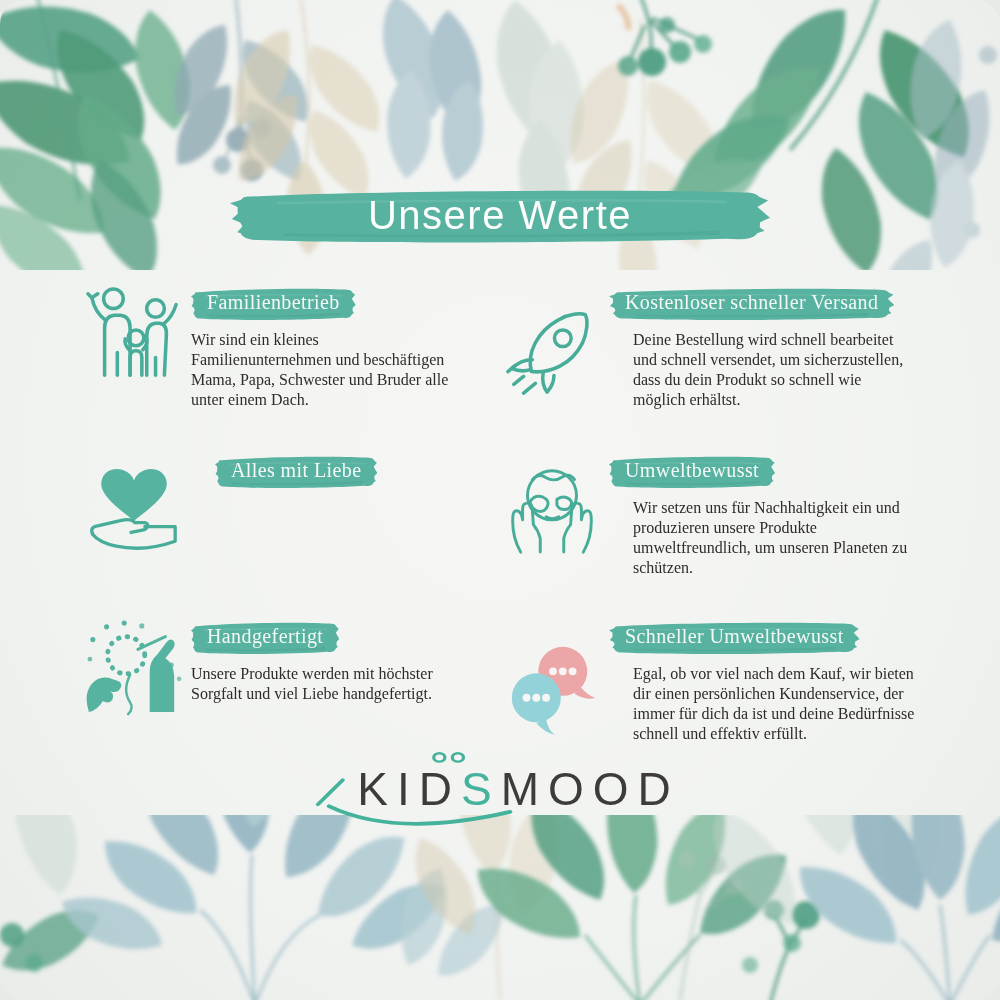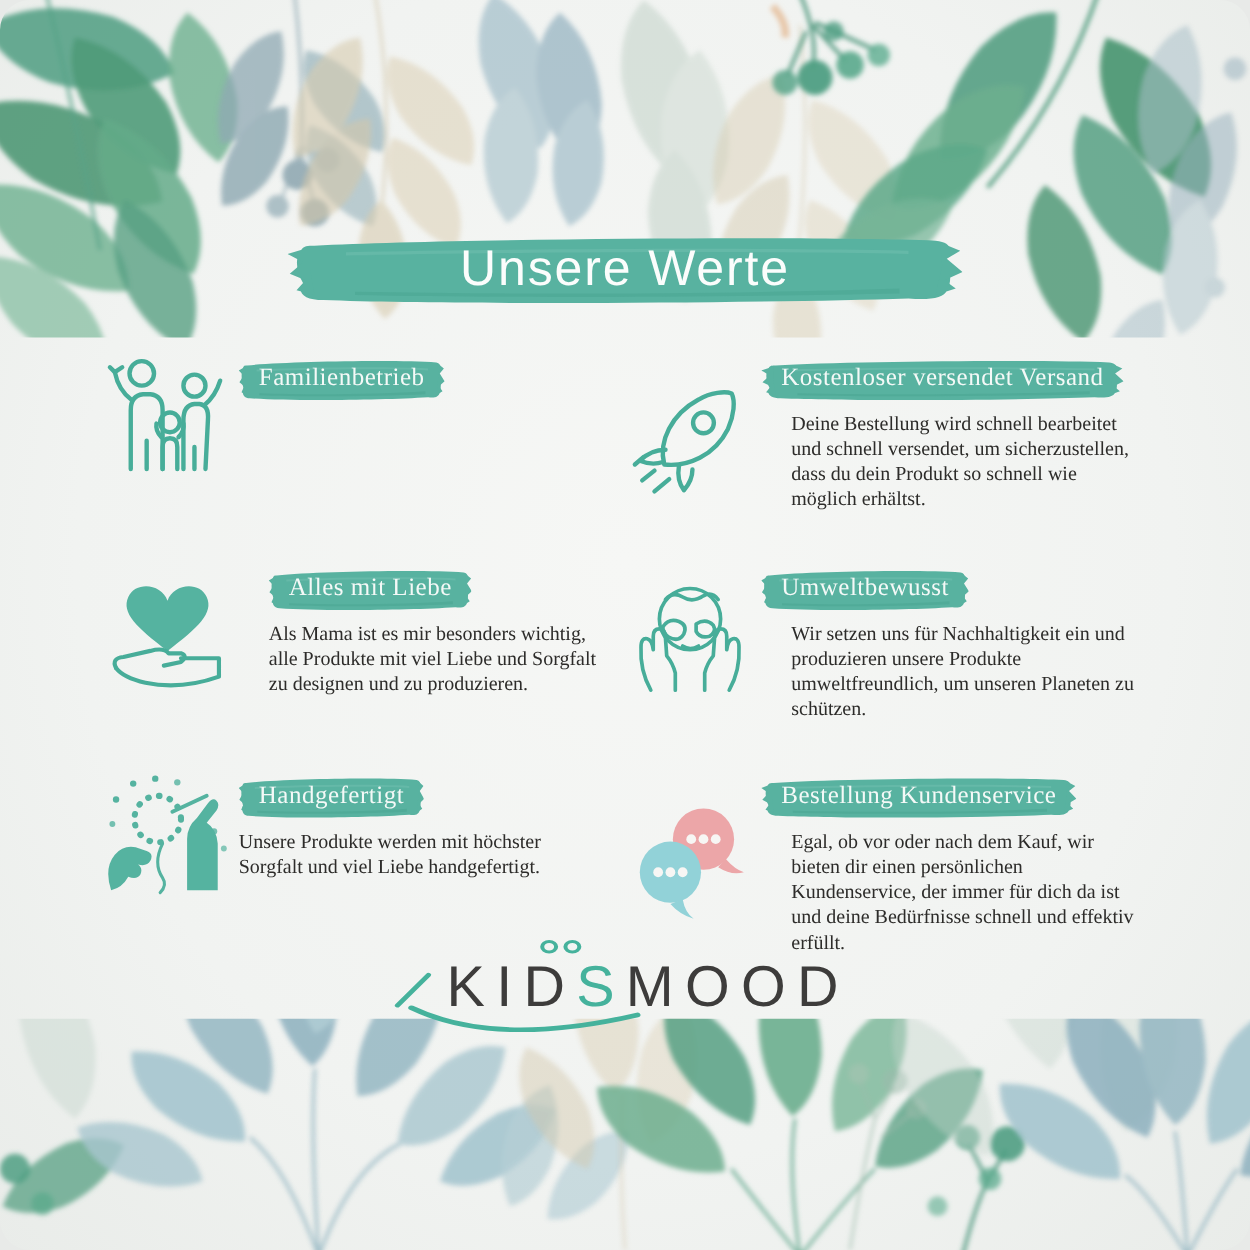--- a/index.html
+++ b/index.html
@@ -232,41 +232,42 @@
         </g>
       </svg>
     </div>
     <div class="content">
       <div class="hbanner">
         <svg class="brush-svg" viewBox="0 0 300 44" preserveAspectRatio="none">
             <use href="#brush" fill="#58b2a0"></use>
           </svg>
         <span class="htext">Familienbetrieb</span>
       </div>
+      <p>Wir sind ein kleines Familienunternehmen und beschäftigen Mama, Papa, Schwester und Bruder alle unter einem Dach.</p>
     </div>
   </section>
 
   <section class="value v2 right-col">
     <div class="iconbox">
       <svg viewBox="0 0 100 100">
         <g stroke="#47ad99" stroke-width="3.6" fill="none" stroke-linecap="round" stroke-linejoin="round">
           <path d="M29 71 C24 52 35 30 57 18 C67 12 79 11 84 13 C87 19 86 31 81 42 C70 64 48 73 29 71 Z"></path>
           <circle cx="61" cy="37" r="8.5"></circle>
           <path d="M30 59 Q18 59 9 68 Q19 72 28 69"></path>
           <path d="M41 72 Q39 84 45 92 Q52 84 52 75"></path>
           <path d="M11 84 L21 76 M21 93 L33 83 M5 71 L12 65"></path>
         </g>
       </svg>
     </div>
     <div class="content">
       <div class="hbanner">
         <svg class="brush-svg" viewBox="0 0 300 44" preserveAspectRatio="none">
             <use href="#brush" fill="#58b2a0"></use>
           </svg>
-        <span class="htext">Kostenloser versendet Versand</span>
+        <span class="htext">Kostenloser schneller Versand</span>
       </div>
       <p>Deine Bestellung wird schnell bearbeitet und schnell versendet, um sicherzustellen, dass du dein Produkt so schnell wie möglich erhältst.</p>
     </div>
   </section>
 
   <section class="value v3 left-col">
     <div class="iconbox">
       <svg viewBox="0 0 100 100">
         <path fill="#55b3a0" d="M50 23 C45 9 24 7 18 20 C12 33 25 45 50 64 C75 45 88 33 82 20 C76 7 55 9 50 23 Z"></path>
         <g stroke="#47ad99" stroke-width="3.4" fill="none" stroke-linecap="round" stroke-linejoin="round">
@@ -275,21 +276,20 @@
         </g>
       </svg>
     </div>
     <div class="content">
       <div class="hbanner">
         <svg class="brush-svg" viewBox="0 0 300 44" preserveAspectRatio="none">
             <use href="#brush" fill="#58b2a0"></use>
           </svg>
         <span class="htext">Alles mit Liebe</span>
       </div>
-      <p>Als Mama ist es mir besonders wichtig, alle Produkte mit viel Liebe und Sorgfalt zu designen und zu produzieren.</p>
     </div>
   </section>
 
   <section class="value v5 left-col">
     <div class="iconbox">
       <svg viewBox="0 0 100 100">
         <circle cx="42" cy="36" r="19" fill="none" stroke="#55b3a0" stroke-width="5" stroke-dasharray="0.5 8.5" stroke-linecap="round"></circle>
         <path d="M54 30 L82 17" stroke="#55b3a0" stroke-width="3.2" fill="none" stroke-linecap="round"></path>
         <path d="M46 56 Q38 72 46 84 Q50 90 44 96" stroke="#55b3a0" stroke-width="2.5" fill="none" stroke-linecap="round"></path>
         <path fill="#55b3a0" d="M66 94 L66 52 Q66 42 74 35 L83 23 Q87 18 90 21 Q93 24 90 29 L82 39 Q90 44 91 56 L91 94 Z"></path>
@@ -354,23 +354,23 @@
         <circle cx="24" cy="61" r="4" fill="#f7f6f4"></circle>
           <circle cx="34" cy="61" r="4" fill="#f7f6f4"></circle>
           <circle cx="44" cy="61" r="4" fill="#f7f6f4"></circle>
       </svg>
     </div>
     <div class="content">
       <div class="hbanner">
         <svg class="brush-svg" viewBox="0 0 300 44" preserveAspectRatio="none">
             <use href="#brush" fill="#58b2a0"></use>
           </svg>
-        <span class="htext">Bestellung Kundenservice</span>
-      </div>
-      <p>Egal, ob vor oder nach dem Kauf, wir bieten dir einen persönlichen Kundenservice, der immer für dich da ist und deine Bedürfnisse schnell und effektiv erfüllt.</p>
+        <span class="htext">Schneller Umweltbewusst</span>
+      </div>
+      <p>Egal, ob vor viel nach dem Kauf, wir bieten dir einen persönlichen Kundenservice, der immer für dich da ist und deine Bedürfnisse schnell und effektiv erfüllt.</p>
     </div>
   </section>
 
   <div class="logo">
     <svg class="logo-overlay" viewBox="0 0 300 100" preserveAspectRatio="none">
       <g stroke="#45b29c" fill="none" stroke-linecap="round">
         <circle cx="101" cy="10" r="4.5" stroke-width="2.6"></circle>
         <circle cx="116" cy="10" r="4.5" stroke-width="2.6"></circle>
         <path d="M12 62 Q66 96 158 68" stroke-width="4"></path>
         <path d="M3 60 L23 34" stroke-width="3.4"></path>

